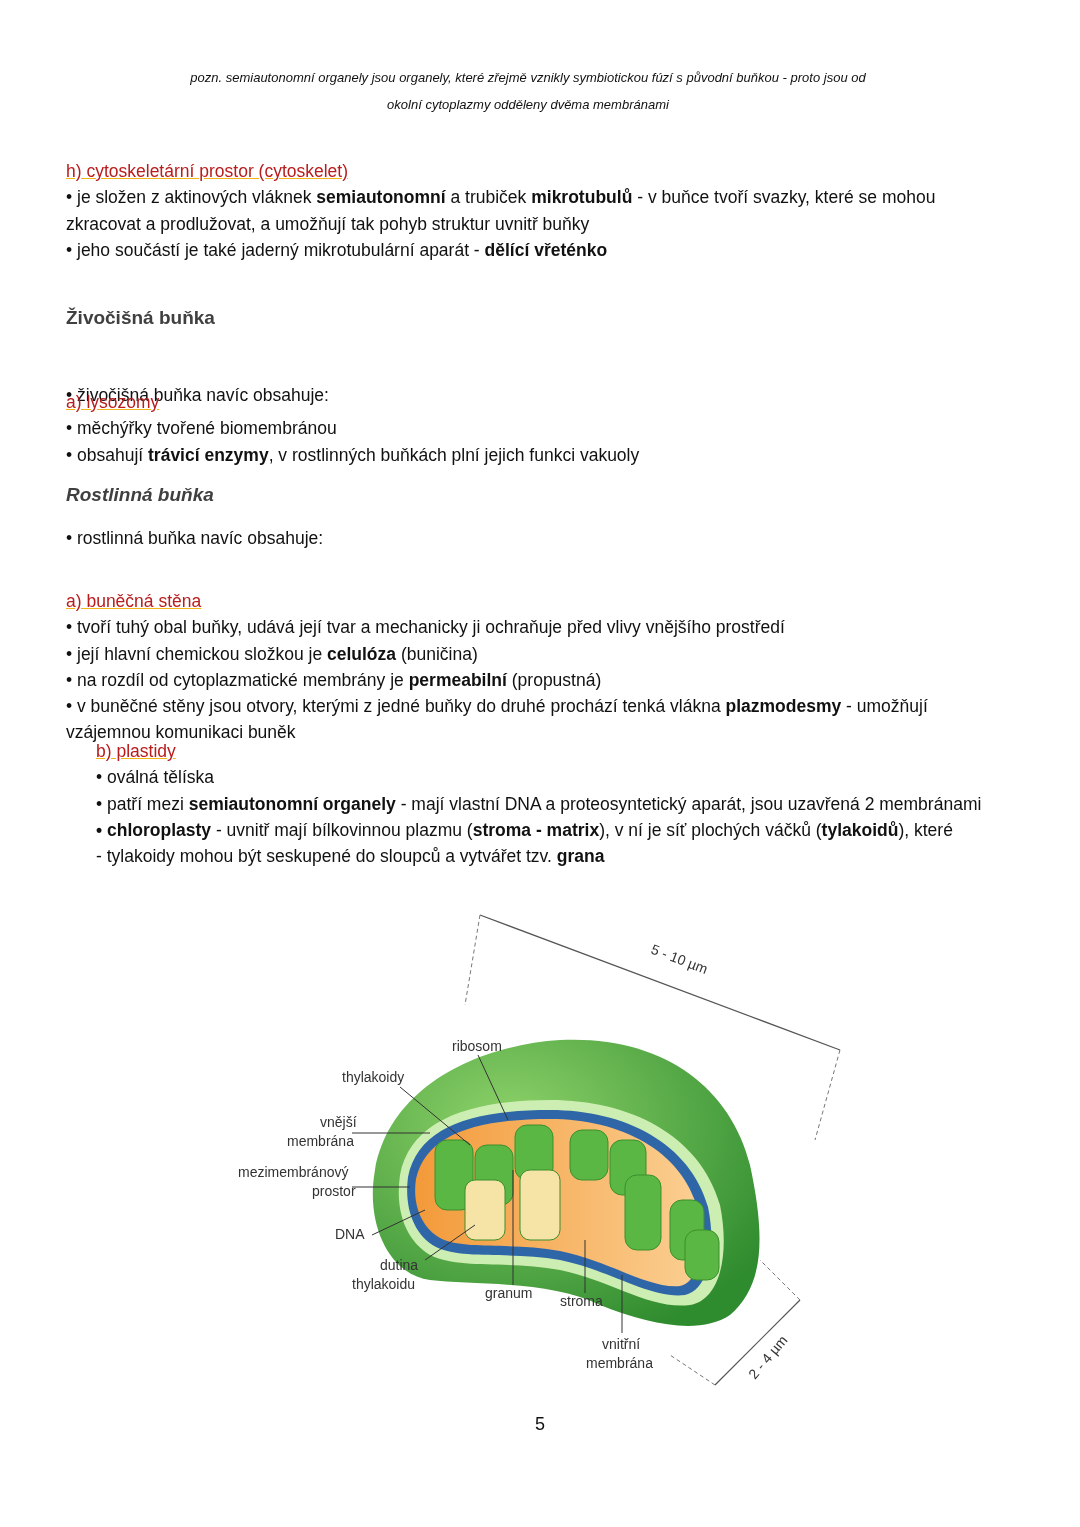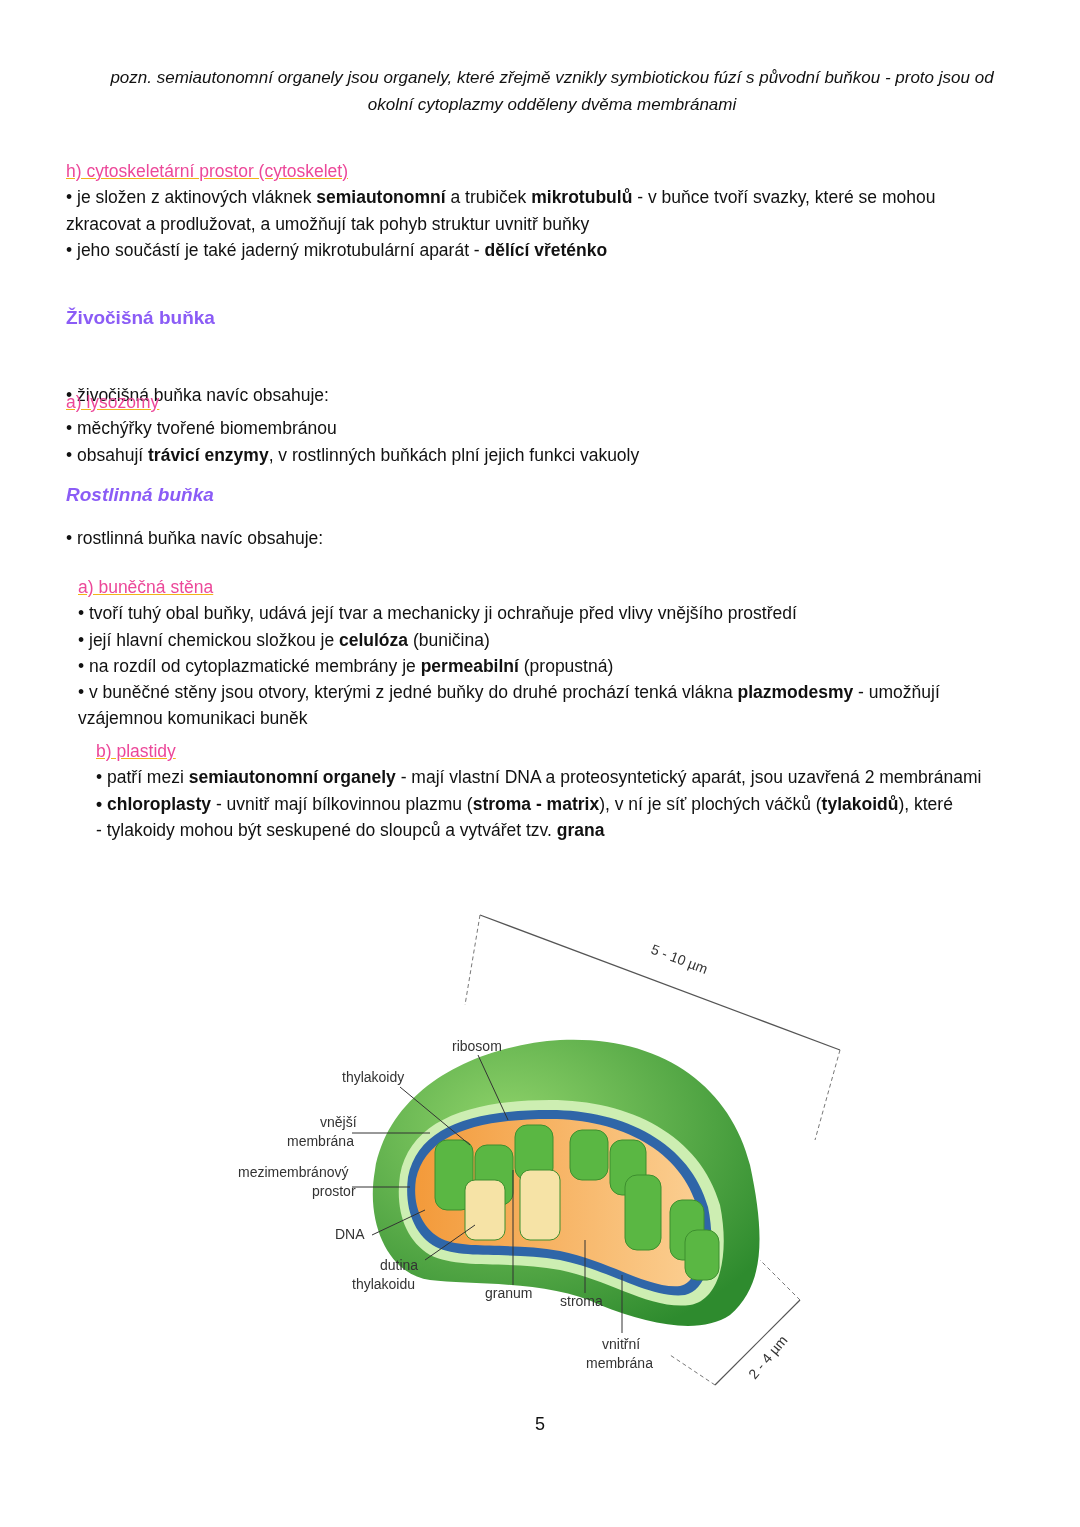--- a/index.html
+++ b/index.html
@@ -1,22 +1,22 @@
 <!DOCTYPE html>
 <html><head>
 <meta charset="utf-8">
 <style>
   html, body { margin: 0; padding: 0; background: #ffffff; }
   body { width: 1080px; height: 1527px; position: relative; overflow: hidden;
          font-family: "Liberation Sans", "DejaVu Sans", sans-serif; color: #111; }
-  .note { position: absolute; left: 52px; top: 64px; width: 1000px; text-align: center;
-          font-style: italic; font-size: 17px; line-height: 27px; }
+  .note { position: absolute; left: 28px; top: 64px; width: 1000px; text-align: center;
+          font-style: italic; font-size: 13px; line-height: 27px; }
   .block { position: absolute; left: 66px; width: 960px; font-size: 17.5px; line-height: 26.3px; }
-  .sub { color: #ec4899; text-decoration: underline; text-decoration-color: #f2b418; }
-  .h { position: absolute; left: 66px; color: #8b5cf6; font-weight: bold; font-size: 19px; }
+  .sub { color: #b91c1c; text-decoration: underline; text-decoration-color: #f2b418; }
+  .h { position: absolute; left: 66px; color: #404040; font-weight: bold; font-size: 19px; }
   .line { display: block; }
   b { font-weight: bold; }
   .figure { position: absolute; left: 230px; top: 905px; width: 620px; height: 495px; }
   .figure svg text { font-family: "Liberation Sans", sans-serif; font-size: 14px; fill: #333; }
   .pagenum { position: absolute; left: 0; width: 1080px; top: 1414px; text-align: center; font-size: 18px; }
 </style>
 </head>
 <body>
 
 <div class="note">
@@ -34,31 +34,32 @@
 <div class="h" style="top:307px;">Živočišná buňka</div>
 <div class="block" style="top:347px;margin-top:35px;">• živočišná buňka navíc obsahuje:</div>
 <div class="block" style="top:389px;">
   <span class="line sub">a) lysozomy</span>
   <span class="line">• měchýřky tvořené biomembránou</span>
   <span class="line"><span>• obsahují </span><b>trávicí enzymy</b><span>, v rostlinných buňkách plní jejich funkci vakuoly</span></span>
 </div>
 
 <div class="h" style="top:484px;font-style:italic;">Rostlinná buňka</div>
 <div class="block" style="top:525px;">• rostlinná buňka navíc obsahuje:</div>
-<div class="block" style="top:574px;margin-left:12px;">
+<div class="block" style="top:588px;">
   <span class="line sub">a) buněčná stěna</span>
   <span class="line">• tvoří tuhý obal buňky, udává její tvar a mechanicky ji ochraňuje před vlivy vnějšího prostředí</span>
   <span class="line"><span>• její hlavní chemickou složkou je </span><b>celulóza</b><span> (buničina)</span></span>
   <span class="line"><span>• na rozdíl od cytoplazmatické membrány je </span><b>permeabilní</b><span> (propustná)</span></span>
   <span class="line"><span>• v buněčné stěny jsou otvory, kterými z jedné buňky do druhé prochází tenká vlákna </span><b>plazmodesmy</b><span> - umožňují</span></span>
   <span class="line">vzájemnou komunikaci buněk</span>
 </div>
 
 <div class="block" style="top:738px;margin-left:30px;">
   <span class="line sub">b) plastidy</span>
+  <span class="line">• oválná tělíska</span>
   <span class="line"><span>• patří mezi </span><b>semiautonomní organely</b><span> - mají vlastní DNA a proteosyntetický aparát, jsou uzavřená 2 membránami</span></span>
   <span class="line"><b>• chloroplasty</b><span> - uvnitř mají bílkovinnou plazmu (</span><b>stroma - matrix</b><span>), v ní je síť plochých váčků (</span><b>tylakoidů</b><span>), které</span></span>
   <span class="line"><span>- tylakoidy mohou být seskupené do sloupců a vytvářet tzv. </span><b>grana</b></span>
 </div>
 
 <div class="figure">
   <svg width="620" height="495" viewBox="0 0 620 495">
     <defs>
       <radialGradient id="shell" cx="0.35" cy="0.3" r="0.8">
         <stop offset="0" stop-color="#8fd36a"></stop>

